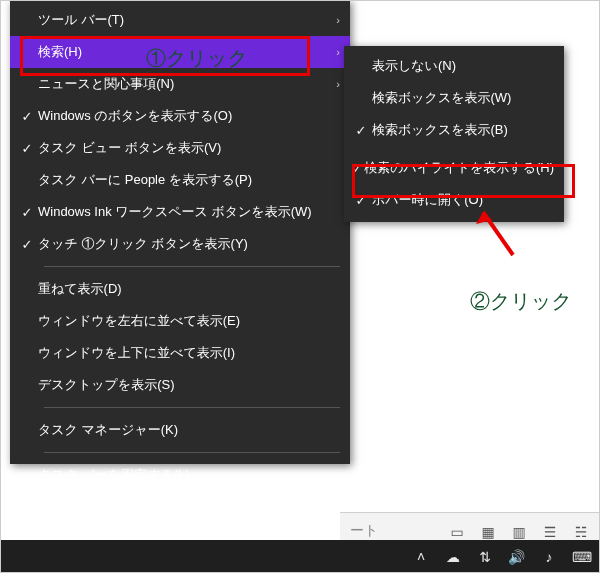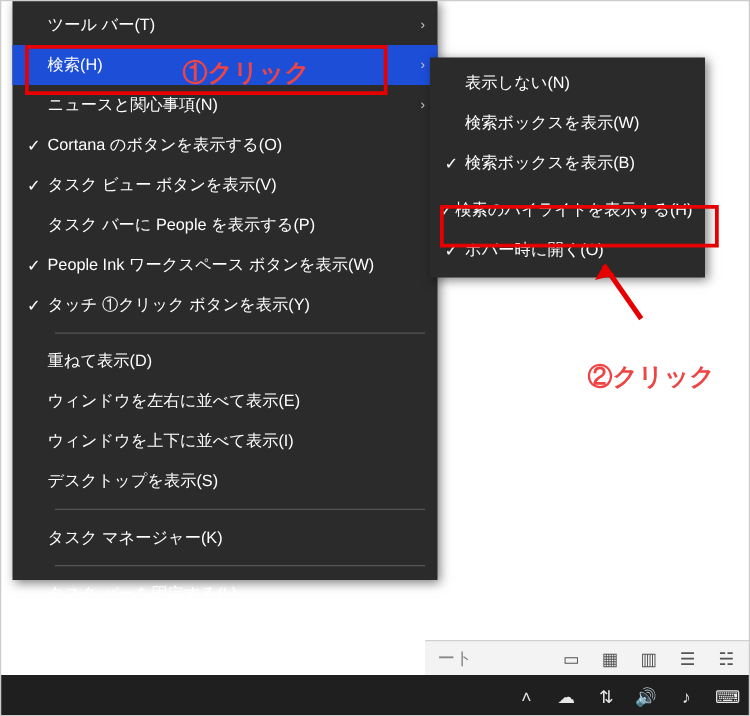--- a/index.html
+++ b/index.html
@@ -51,39 +51,39 @@
     flex: 1;
     white-space: nowrap;
   }
   .item .chev {
     width: 12px;
     text-align: right;
     color: #ccc;
     font-size: 11px;
   }
   .item.hover {
-    background: #1d4ed8;
+    background: #6d28d9;
   }
 
   .sep {
     height: 1px;
     background: #555;
     margin: 6px 10px 6px 34px;
   }
 
   
   .anno-box {
     position: absolute;
     border: 3px solid #e60000;
     pointer-events: none;
   }
   .anno-text {
     position: absolute;
-    color: #ef4444;
-    font-weight: bold;
+    color: #14532d;
+    font-weight: normal;
     font-size: 20px;
     pointer-events: none;
     white-space: nowrap;
   }
   
   .arrow {
     position: absolute;
     width: 60px;
     height: 60px;
     pointer-events: none;
@@ -92,21 +92,21 @@
   
   .statusbar {
     position: absolute;
     left: 340px;
     right: 0;
     bottom: 33px;
     height: 28px;
     background: #f3f3f3;
     border-top: 1px solid #d0d0d0;
     display: flex;
-    align-items: center;
+    align-items: flex-end;
     justify-content: flex-end;
     gap: 13px;
     padding: 0 10px;
     color: #555;
     font-size: 14px;
   }
   .statusbar .sicon { width:18px; text-align:center; }
 
   .taskbar {
     position: absolute;
@@ -148,36 +148,36 @@
   </div>
 
   <div class="item">
     <span class="ck"></span>
     <span class="lbl">ニュースと関心事項(N)</span>
     <span class="chev">›</span>
   </div>
 
   <div class="item">
     <span class="ck">✓</span>
-    <span class="lbl">Cortana のボタンを表示する(O)</span>
+    <span class="lbl">Windows のボタンを表示する(O)</span>
   </div>
 
   <div class="item">
     <span class="ck">✓</span>
     <span class="lbl">タスク ビュー ボタンを表示(V)</span>
   </div>
 
   <div class="item">
     <span class="ck"></span>
     <span class="lbl">タスク バーに People を表示する(P)</span>
   </div>
 
   <div class="item">
     <span class="ck">✓</span>
-    <span class="lbl">People Ink ワークスペース ボタンを表示(W)</span>
+    <span class="lbl">Windows Ink ワークスペース ボタンを表示(W)</span>
   </div>
 
   <div class="item">
     <span class="ck">✓</span>
     <span class="lbl">タッチ ①クリック ボタンを表示(Y)</span>
   </div>
 
   <div class="sep"></div>
 
   <div class="item">

